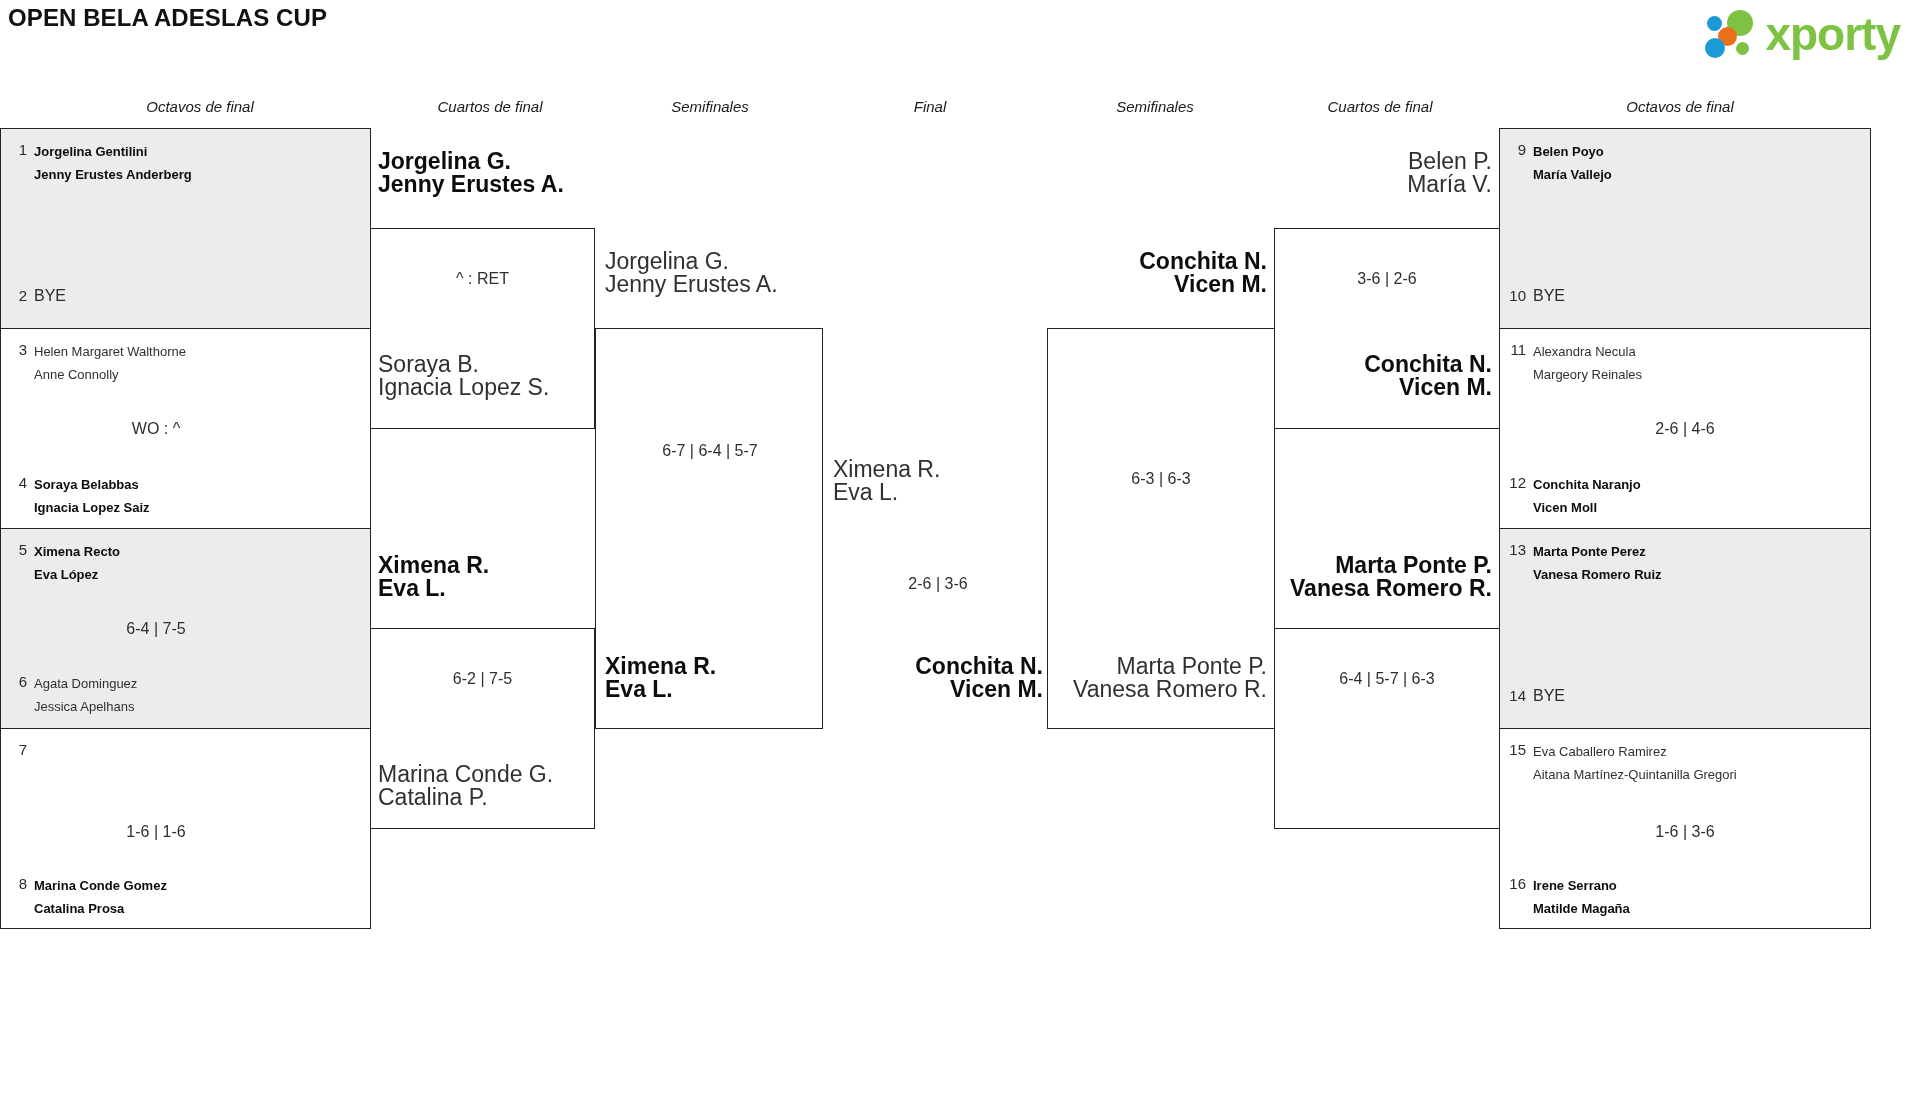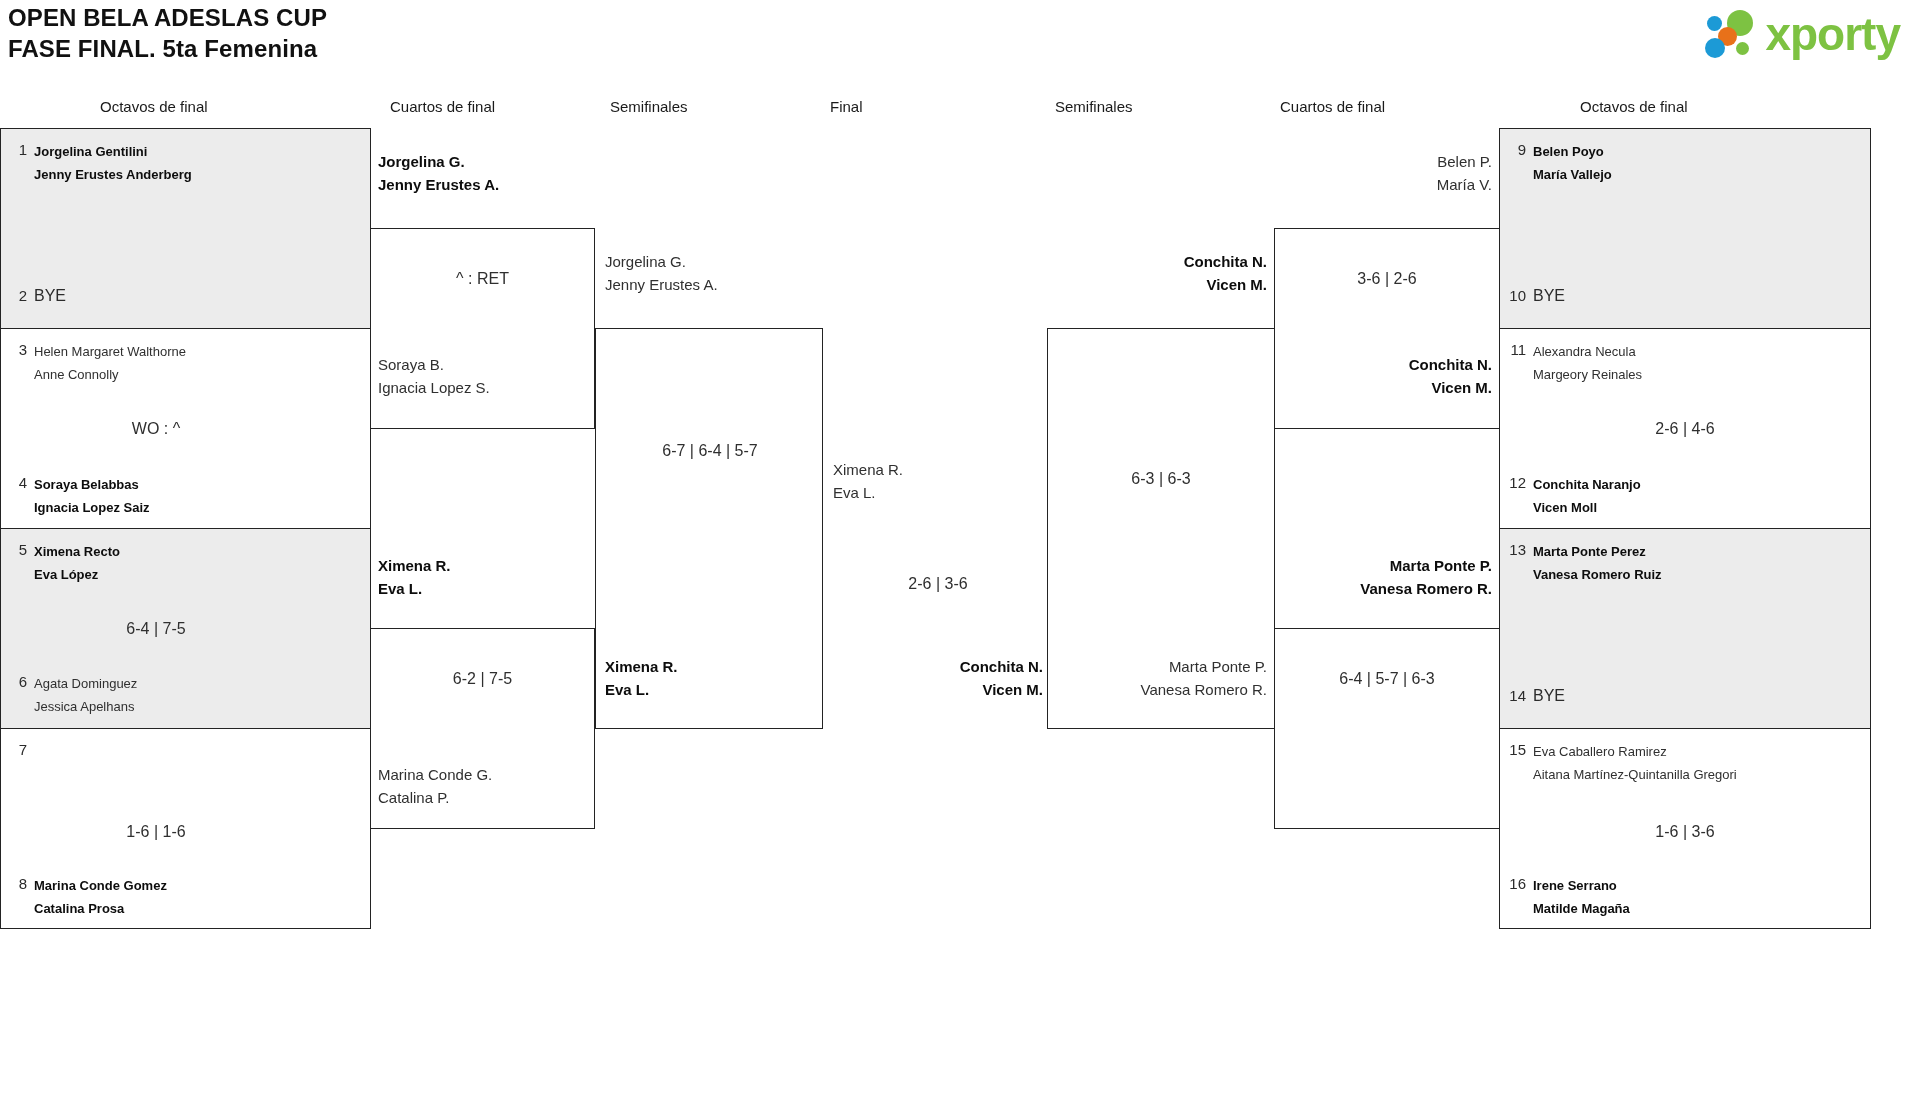--- a/index.html
+++ b/index.html
@@ -20,48 +20,47 @@
   .logo-dots { position: relative; width: 54px; height: 52px; }
   .logo-dots i { position: absolute; border-radius: 50%; display: block; }
   .d-bigGreen { width: 26px; height: 26px; background: #7dc242; left: 22px; top: 2px; }
   .d-blueTop  { width: 15px; height: 15px; background: #1c9ad6; left: 2px;  top: 8px; }
   .d-orange   { width: 19px; height: 19px; background: #e8711a; left: 13px; top: 19px; }
   .d-blueBot  { width: 20px; height: 20px; background: #1c9ad6; left: 0px;  top: 30px; }
   .d-smGreen  { width: 13px; height: 13px; background: #7dc242; left: 31px; top: 34px; }
   .logo-text { font-size: 46px; font-weight: 700; color: #7dc242; letter-spacing: -1px; line-height: 46px; }
 
   
-  .round-head { position: absolute; top: 98px; font-size: 15px; color: #1a1a1a; text-align: left; white-space: nowrap; }
+  .round-head { position: absolute; top: 98px; font-size: 15px; color: #1a1a1a; text-align: center; white-space: nowrap; font-style: italic; }
 
   
   .bx { position: absolute; border: 1px solid #232323; }
   .shade { background: #ececec; }
 
   .seedrow { position: absolute; display: flex; align-items: flex-start; gap: 7px; }
   .seedno { font-size: 15px; color: #2b2b2b; width: 22px; text-align: right; flex: none; line-height: 19px; }
   .names { line-height: 23px; font-size: 13px; white-space: nowrap; }
   .names.win { font-weight: 700; color: #0d0d0d; }
   .names.lose { font-weight: 400; color: #303030; }
   .names.bye { font-size: 16px; font-weight: 400; color: #2b2b2b; line-height: 19px; }
 
-  .nm { position: absolute; line-height: 23px; font-size: 15px; white-space: nowrap; }
+  .nm { position: absolute; line-height: 23px; font-size: 23px; white-space: nowrap; }
   .nm.win { font-weight: 700; color: #0d0d0d; }
   .nm.lose { font-weight: 400; color: #303030; }
   .nm.r { text-align: right; }
 
   .score { position: absolute; font-size: 16px; color: #2f2f2f; text-align: center; white-space: nowrap; }
 </style>
 </head>
 <body>
 
 <div id="root">
 
   <div class="title-block">
     <div class="title-line">OPEN BELA ADESLAS CUP</div>
-    <div class="title-line">FASE FINAL. 5ta Femenina</div>
   </div>
 
   <div class="logo">
     <div class="logo-dots">
       <i class="d-blueTop"></i>
         <i class="d-bigGreen"></i>
         <i class="d-orange"></i>
         <i class="d-blueBot"></i>
         <i class="d-smGreen"></i>
     </div>

